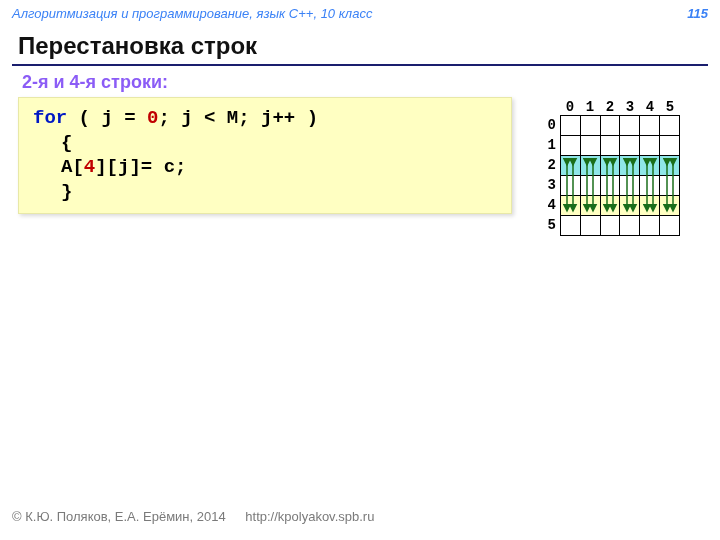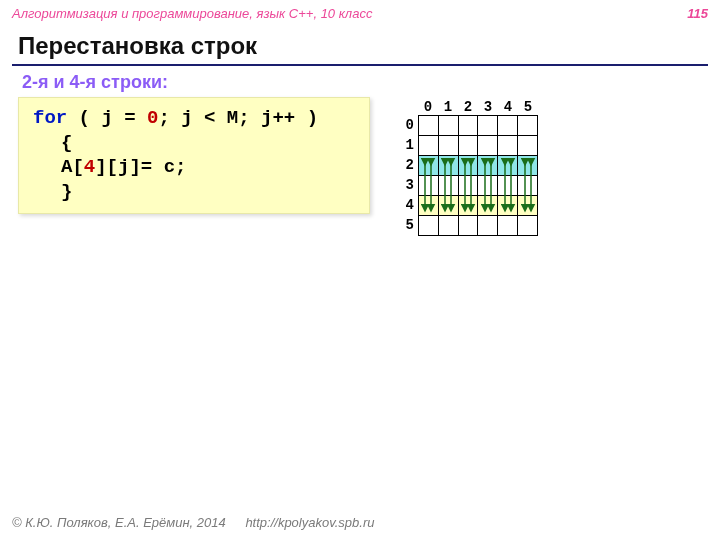--- a/index.html
+++ b/index.html
@@ -11,21 +11,21 @@
     background: #fff;
     position: relative;
     overflow: hidden;
   }
   .topbar {
     width: 100%;
     padding: 6px 12px 2px 12px;
     display: flex;
     justify-content: space-between;
     font-style: italic;
-    color: #ec4899;
+    color: #3b82f6;
     font-size: 13px;
   }
   .topbar .pagenum { font-weight: bold; }
   h1.title {
     margin: 7px 0 0 18px;
     padding: 2px 0 4px 0;
     font-size: 24px;
     font-weight: bold;
     color: #111;
   }
@@ -46,21 +46,21 @@
     padding: 0 18px;
   }
   .codebox {
     background: #ffffc2;
     border: 1px solid #e8e8a8;
     box-shadow: 2px 2px 4px rgba(0,0,0,0.15);
     padding: 8px 14px;
     font-family: "Courier New", monospace;
     font-size: 19px;
     line-height: 1.3;
-    width: 352px;
+    width: 494px;
     font-weight: bold;
   }
   .codebox .kw { color: #0018c4; }
   .codebox .num { color: #c00000; }
   .codebox .var { color: #000; }
   .codebox .line2 { padding-left: 28px; }
   .grid-wrap {
     margin-left: 30px;
     margin-top: 2px;
     font-family: "Courier New", monospace;
@@ -106,23 +106,22 @@
   .grid tr.row2 td { background: #8fe6e8; }
   .grid tr.row4 td { background: #ffffc2; }
   svg.arrows {
     position: absolute;
     top: 0; left: 0;
     width: 120px; height: 120px;
     pointer-events: none;
   }
   .footer {
     position: absolute;
-    bottom: 10px;
+    bottom: 16px;
     left: 12px;
-    font-style: italic;
     color: #7a7a7a;
     font-size: 13px;
     text-align: center;
   }
   .footer .url { margin-left: 16px; }
 </style>
 </head>
 <body>
 
 <div class="topbar">

